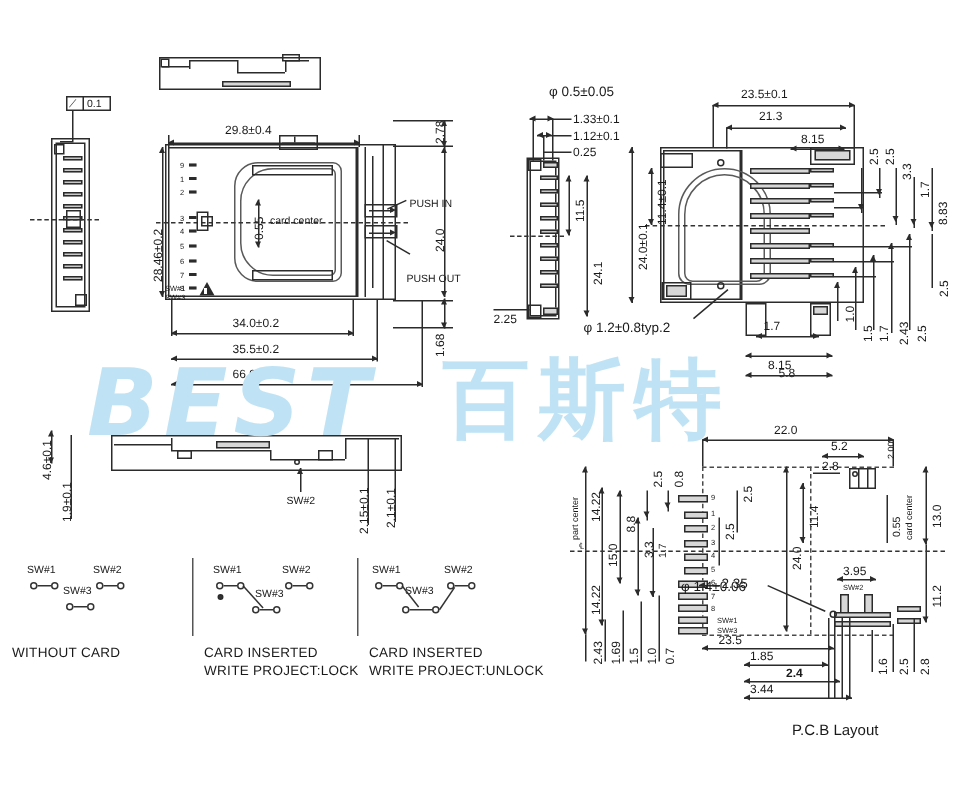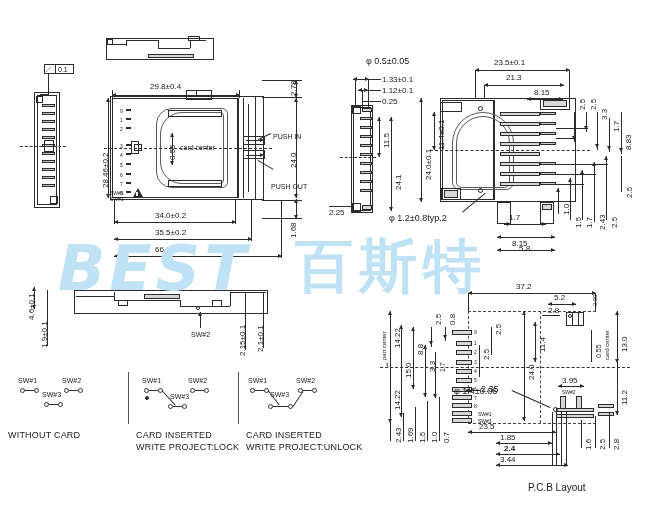--- a/index.html
+++ b/index.html
@@ -481,21 +481,21 @@
     <div class="sw-node" style="left:288px;top:404px;"></div>
     <div class="sw-seg" style="left:273px;top:406px;width:15px;"></div>
     <div class="sw-seg" style="left:268px;top:390px;width:18px;transform:rotate(52deg);"></div>
     <div class="sw-seg" style="left:293px;top:406px;width:18px;transform:rotate(-56deg);"></div>
     <div class="t cap" style="left:246px;top:431px;">CARD INSERTED</div>
     <div class="t cap" style="left:246px;top:443px;">WRITE PROJECT:UNLOCK</div>
   </div>
 
   <div>
 
-    <div class="t" style="left:516px;top:282px;">37.2</div>
+    <div class="t" style="left:516px;top:282px;">22.0</div>
     <div class="ln h" style="left:468px;top:293px;width:128px;"></div>
     <div class="ahl" style="left:468px;top:291px;"></div>
     <div class="ahr" style="left:592px;top:291px;"></div>
     <div class="ln v" style="left:468px;top:293px;height:18px;"></div>
     <div class="ln v" style="left:595px;top:293px;height:18px;"></div>
 
     <div class="t" style="left:554px;top:293px;">5.2</div>
     <div class="ln h" style="left:548px;top:304px;width:28px;"></div>
     <div class="ahl" style="left:548px;top:302px;"></div>
     <div class="ahr" style="left:572px;top:302px;"></div>
@@ -637,21 +637,21 @@
     <div class="t" style="left:479px;top:422px;">23.5</div>
     <div class="ln h" style="left:468px;top:432px;width:88px;"></div>
     <div class="ahl" style="left:468px;top:430px;"></div>
     <div class="ahr" style="left:552px;top:430px;"></div>
 
     <div class="t" style="left:500px;top:433px;">1.85</div>
     <div class="ln h" style="left:496px;top:443px;width:56px;"></div>
     <div class="ahl" style="left:496px;top:441px;"></div>
     <div class="ahr" style="left:548px;top:441px;"></div>
 
-    <div class="t" style="left:504px;top:444px;font-weight:bold;">2.4</div>
+    <div class="t" style="left:524px;top:444px;font-weight:bold;">2.4</div>
     <div class="ln h" style="left:496px;top:454px;width:64px;"></div>
     <div class="ahl" style="left:496px;top:452px;"></div>
     <div class="ahr" style="left:556px;top:452px;"></div>
 
     <div class="t" style="left:500px;top:455px;">3.44</div>
     <div class="ln h" style="left:496px;top:465px;width:72px;"></div>
     <div class="ahl" style="left:496px;top:463px;"></div>
     <div class="ahr" style="left:564px;top:463px;"></div>
 
     <div class="ln v" style="left:552px;top:412px;height:54px;"></div>

